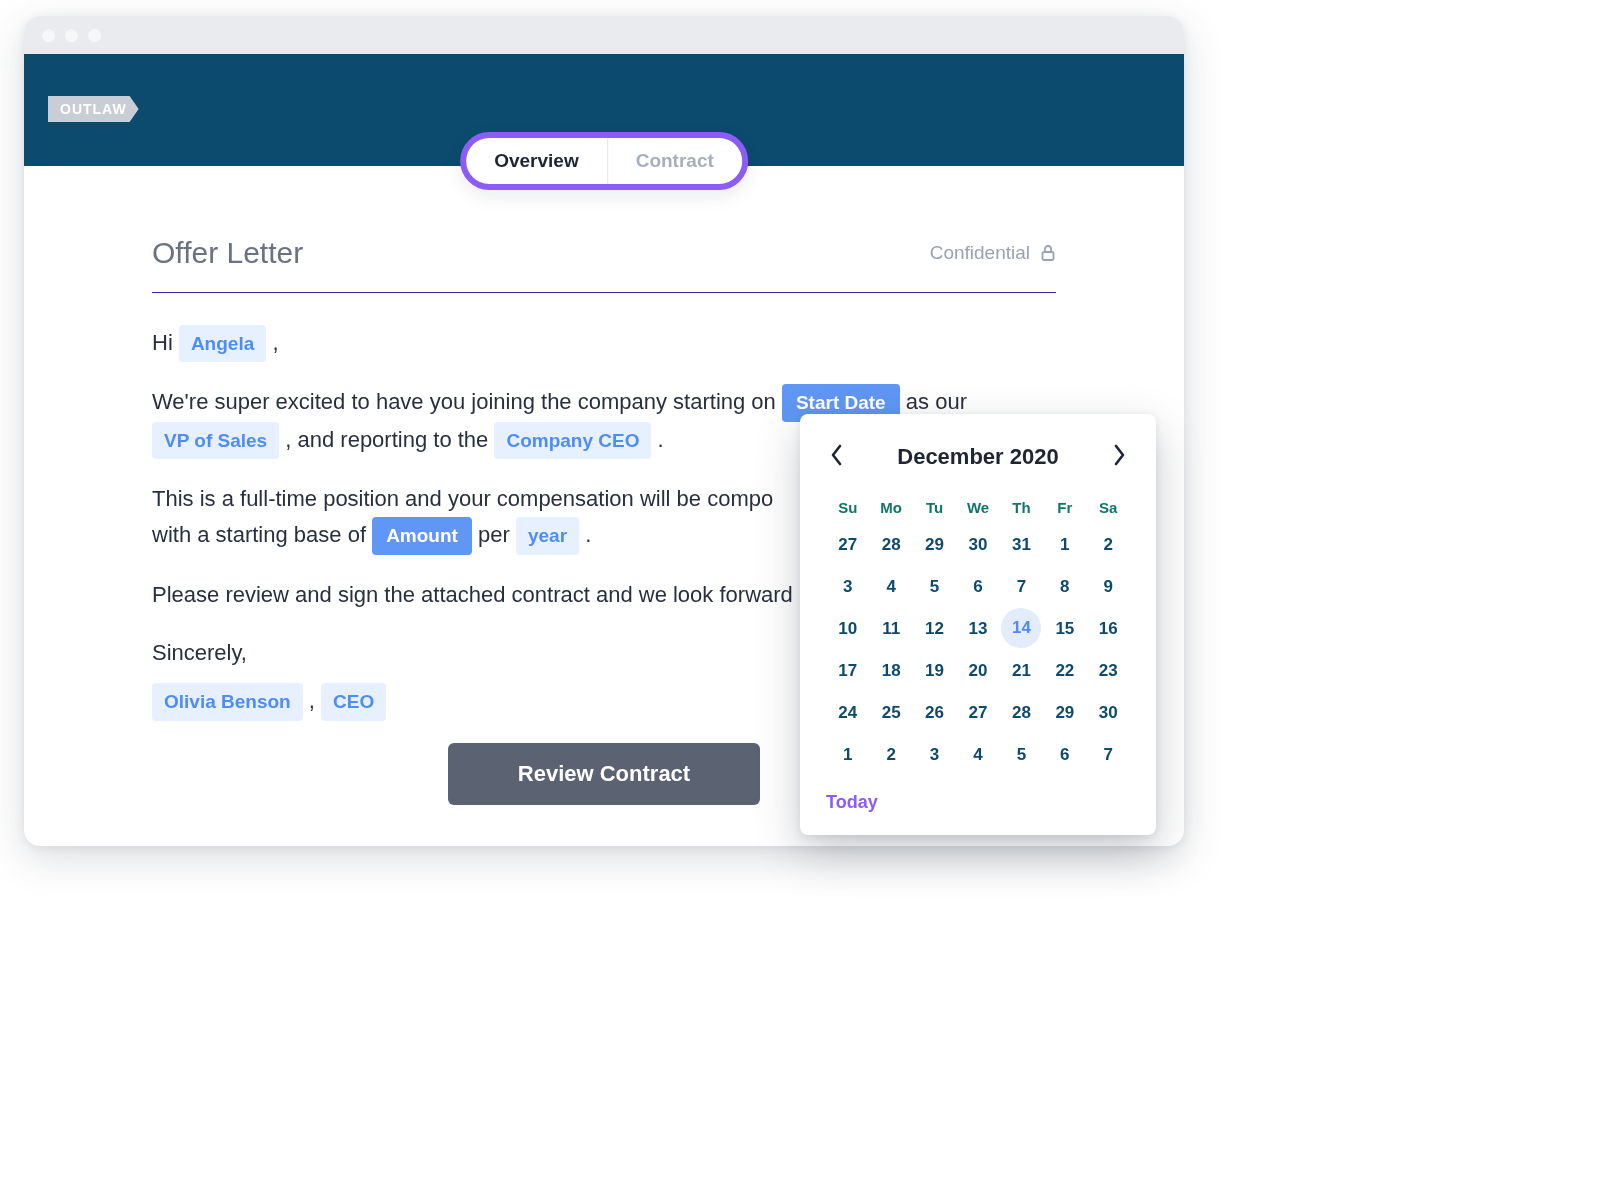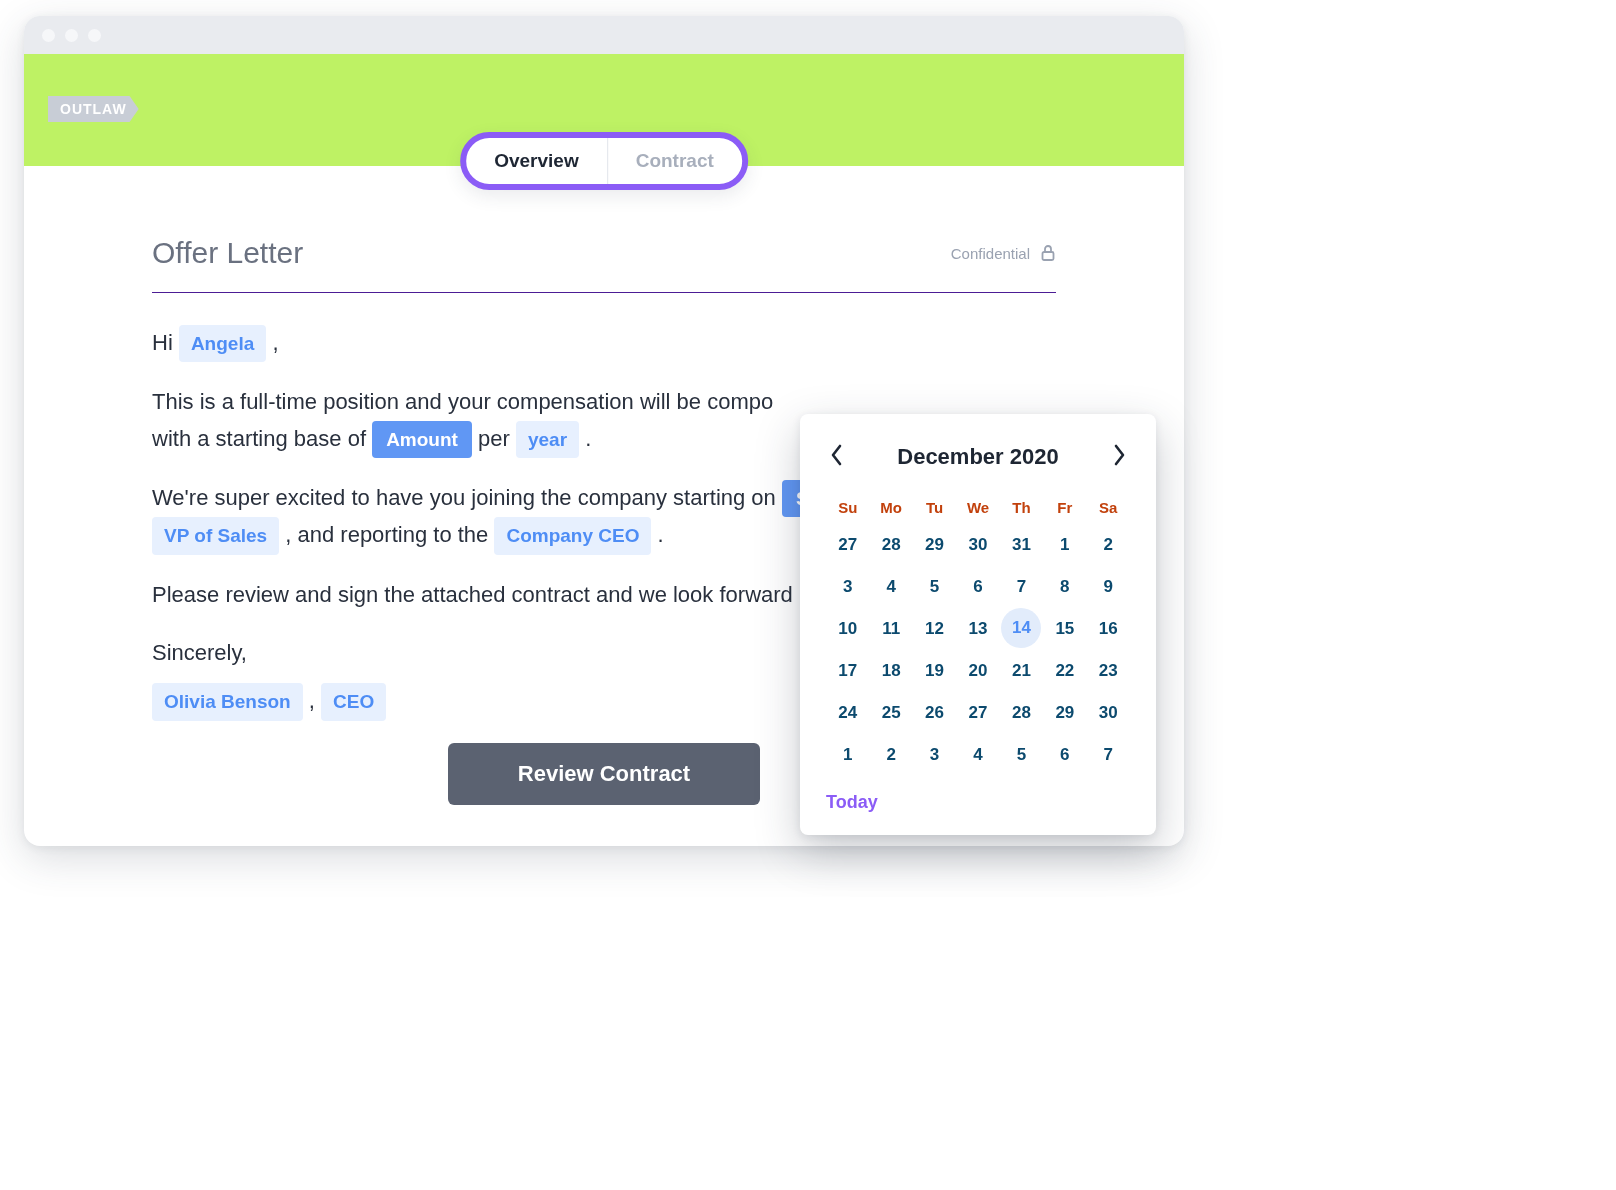--- a/index.html
+++ b/index.html
@@ -15,21 +15,21 @@
   }
   .browser-bar {
     height: 38px;
     background: #E9EBEF;
     display: flex; align-items: center;
     padding-left: 18px; gap: 10px;
   }
   .dot { width: 13px; height: 13px; border-radius: 50%; background: #F6F7F9; }
   .topzone {
     height: 112px;
-    background: #bef264;
+    background: #0c4a6e;
     position: relative;
   }
   .brand-chip {
     position: absolute; left: 24px; top: 42px;
     background: #C8CDD6;
     color: #fff;
     font-size: 14px; font-weight: 700;
     letter-spacing: 1px;
     padding: 5px 12px 5px 12px;
     clip-path: polygon(0 0, 90% 0, 100% 50%, 90% 100%, 0 100%);
@@ -56,21 +56,21 @@
   .page {
     padding: 70px 128px 0 128px;
   }
   .page-header {
     display: flex; justify-content: space-between; align-items: center;
     padding-bottom: 22px;
     border-bottom: 1px solid #4c1d95;
     margin-bottom: 32px;
   }
   .page-title { font-size: 30px; color: #6A7180; font-weight: 400; }
-  .conf { display: flex; align-items: center; gap: 10px; color: #9AA2B1; font-size: 15px; }
+  .conf { display: flex; align-items: center; gap: 10px; color: #9AA2B1; font-size: 19px; }
   .lock { width: 16px; height: 18px; }
   .body-text { font-family: Georgia, "Times New Roman", serif; font-size: 22px; color: #29303D; line-height: 1.65; }
   .body-text p { margin-bottom: 22px; }
   .pill-light {
     display: inline-block;
     background: #E7F0FE;
     color: #4E8DF5;
     font-family: -apple-system, BlinkMacSystemFont, "Segoe UI", sans-serif;
     font-weight: 600;
     font-size: 19px;
@@ -104,21 +104,21 @@
     background: #fff;
     border-radius: 8px;
     box-shadow: 0 16px 44px rgba(40,48,64,0.25), 0 2px 8px rgba(40,48,64,0.10);
     padding: 26px 26px 22px 26px;
   }
   .picker-head { display: flex; align-items: center; justify-content: space-between; margin-bottom: 18px; }
   .nav-btn { background: none; border: none; cursor: pointer; padding: 4px; color: #1E2633; }
   .nav-btn svg { width: 14px; height: 22px; }
   .picker-title { font-size: 22px; font-weight: 600; color: #1E2633; }
   .cal-grid { display: grid; grid-template-columns: repeat(7, 1fr); gap: 0; text-align: center; }
-  .dow { font-size: 15px; font-weight: 600; color: #c2410c; padding: 8px 0; }
+  .dow { font-size: 15px; font-weight: 600; color: #0f766e; padding: 8px 0; }
   .day { font-size: 17px; font-weight: 700; color: #0c4a6e; padding: 11px 0; cursor: pointer; border-radius: 50%; }
   .day.selected { background: #E2ECFB; color: #4E8DF5; width: 40px; height: 40px; margin: 0 auto; display:flex; align-items:center; justify-content:center; padding:0; }
   .picker-foot { display: flex; align-items: center; justify-content: space-between; margin-top: 16px; }
   .today-link { font-size: 18px; font-weight: 700; color: #8b5cf6; cursor: pointer; }
   .foot-btns { display: flex; gap: 12px; }
   .btn-clear { background: #fff; border: 1px solid #D3D7DF; color: #3B4251; font-size: 17px; font-weight: 600; padding: 10px 24px; border-radius: 6px; cursor: pointer; }
   .btn-update { background: #5B6271; border: none; color: #fff; font-size: 17px; font-weight: 600; padding: 10px 26px; border-radius: 6px; cursor: pointer; }
 </style>
 </head>
 <body>
@@ -147,34 +147,34 @@
         </svg>
       </div>
     </div>
     <div class="body-text">
       <p>
         <span>Hi </span>
         <span class="pill-light">Angela</span>
         <span> ,</span>
       </p>
       <p>
-        <span>This is a full-time position and your compensation will be compo</span><br>
-        <span>with a starting base of </span>
-        <span class="pill-solid">Amount</span>
-        <span> per </span>
-        <span class="pill-light">year</span>
-        <span> .</span>
-      </p>
-      <p>
         <span>We're super excited to have you joining the company starting on </span>
         <span class="pill-solid">Start Date</span>
         <span> as our </span>
         <span class="pill-light">VP of Sales</span>
         <span> , and reporting to the </span>
         <span class="pill-light">Company CEO</span>
+        <span> .</span>
+      </p>
+      <p>
+        <span>This is a full-time position and your compensation will be compo</span><br>
+        <span>with a starting base of </span>
+        <span class="pill-solid">Amount</span>
+        <span> per </span>
+        <span class="pill-light">year</span>
         <span> .</span>
       </p>
       <p>Please review and sign the attached contract and we look forward</p>
       <p>Sincerely,</p>
       <p style="margin-top:-10px;">
         <span class="pill-light">Olivia Benson</span>
         <span> , </span>
         <span class="pill-light">CEO</span>
       </p>
     </div>

